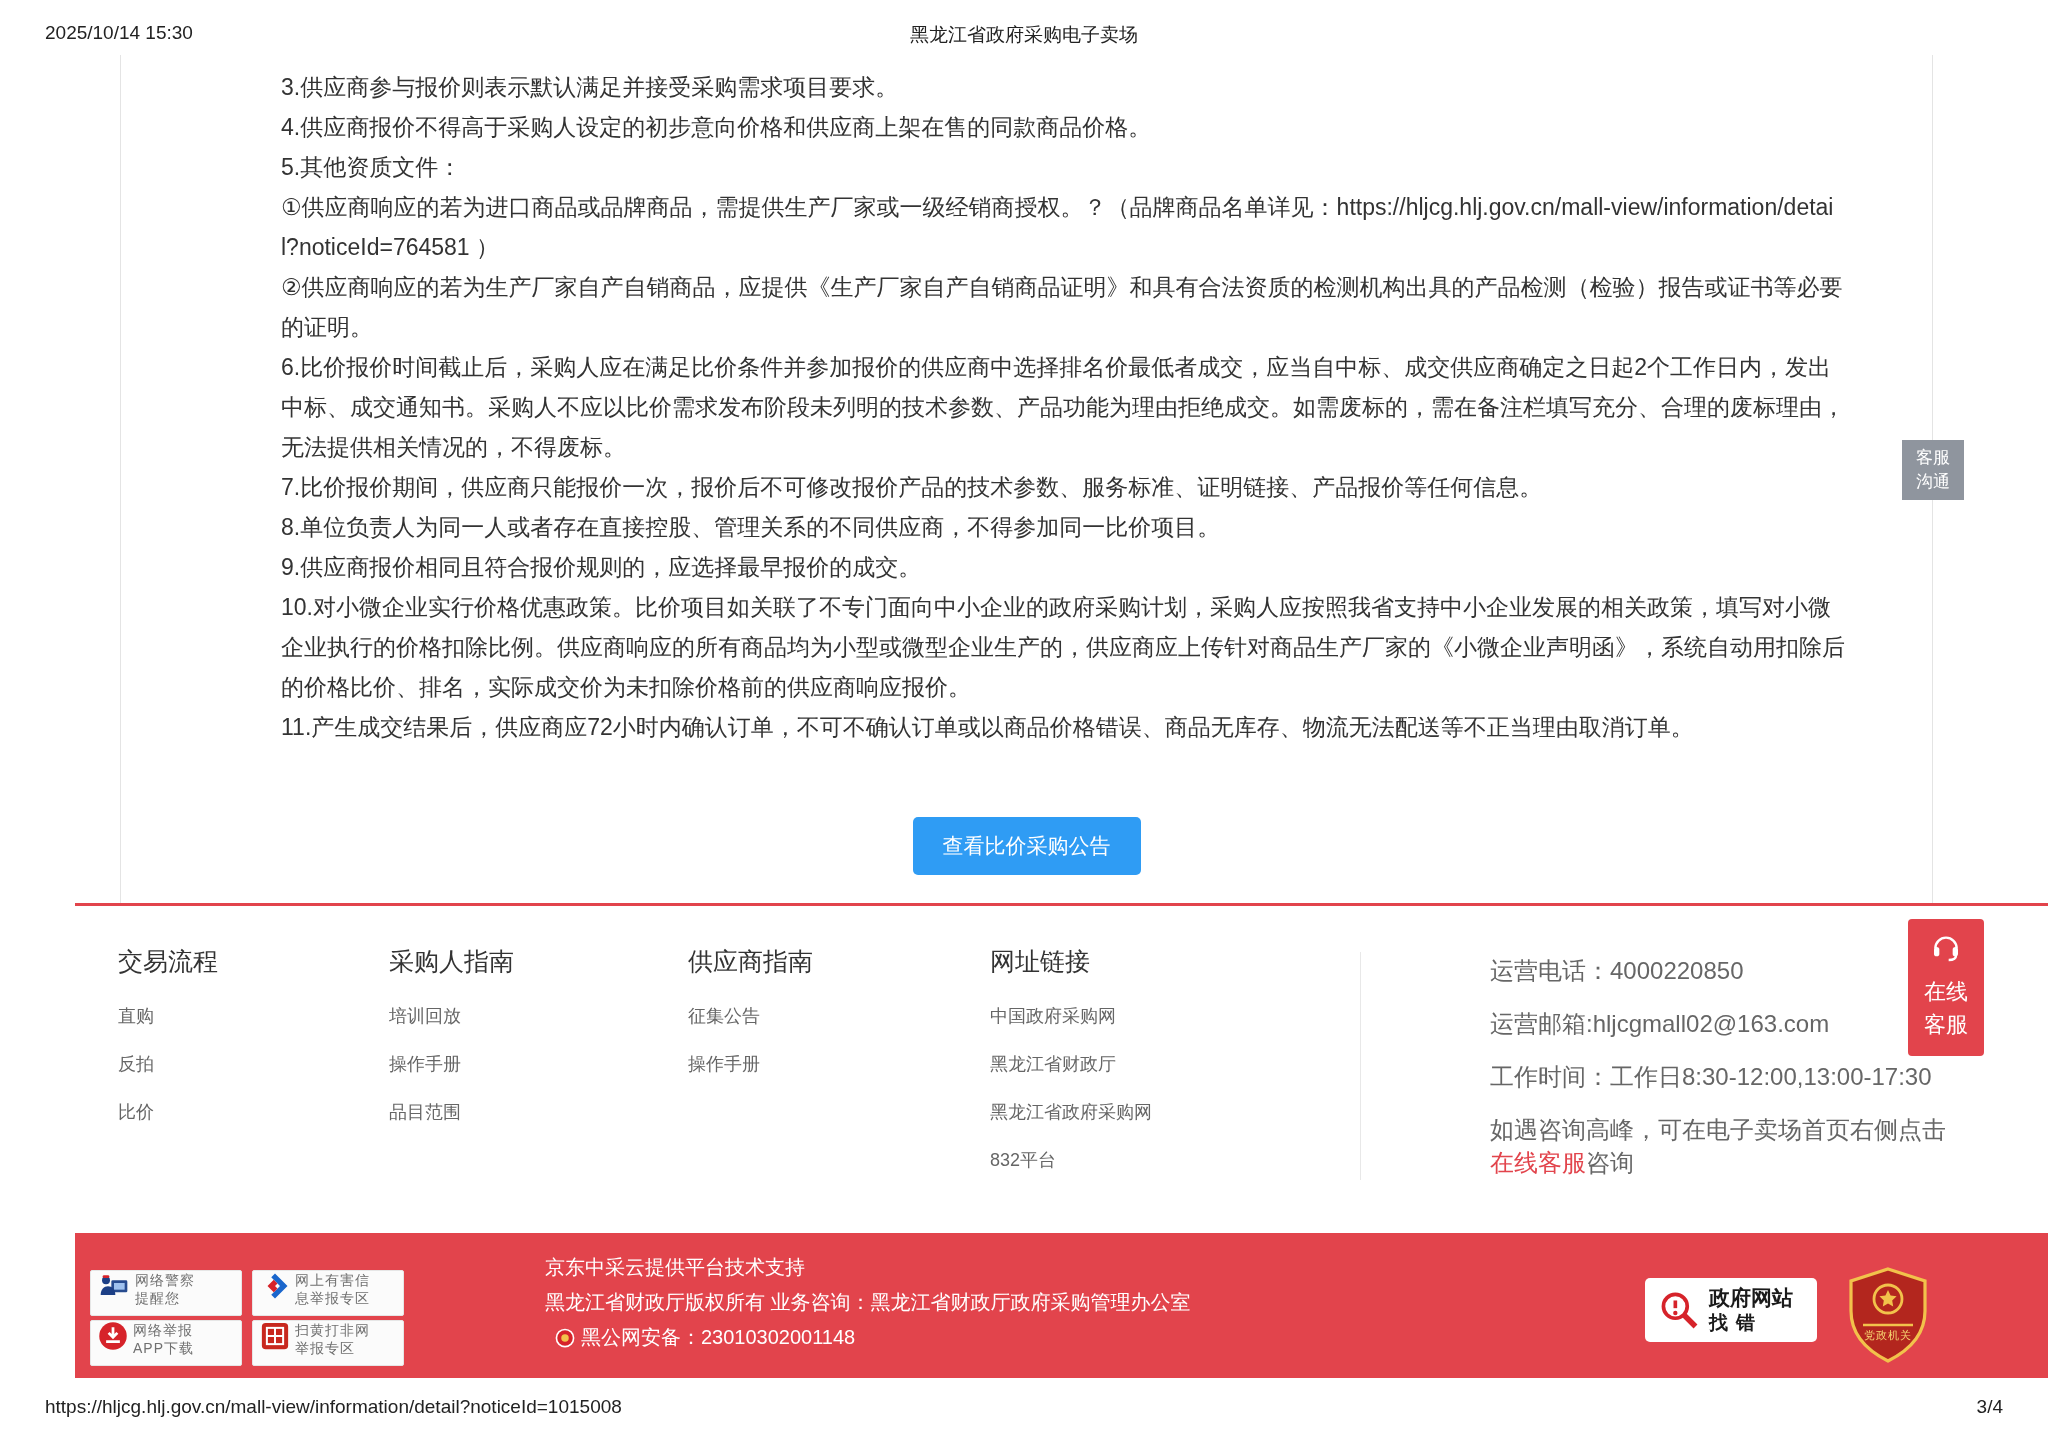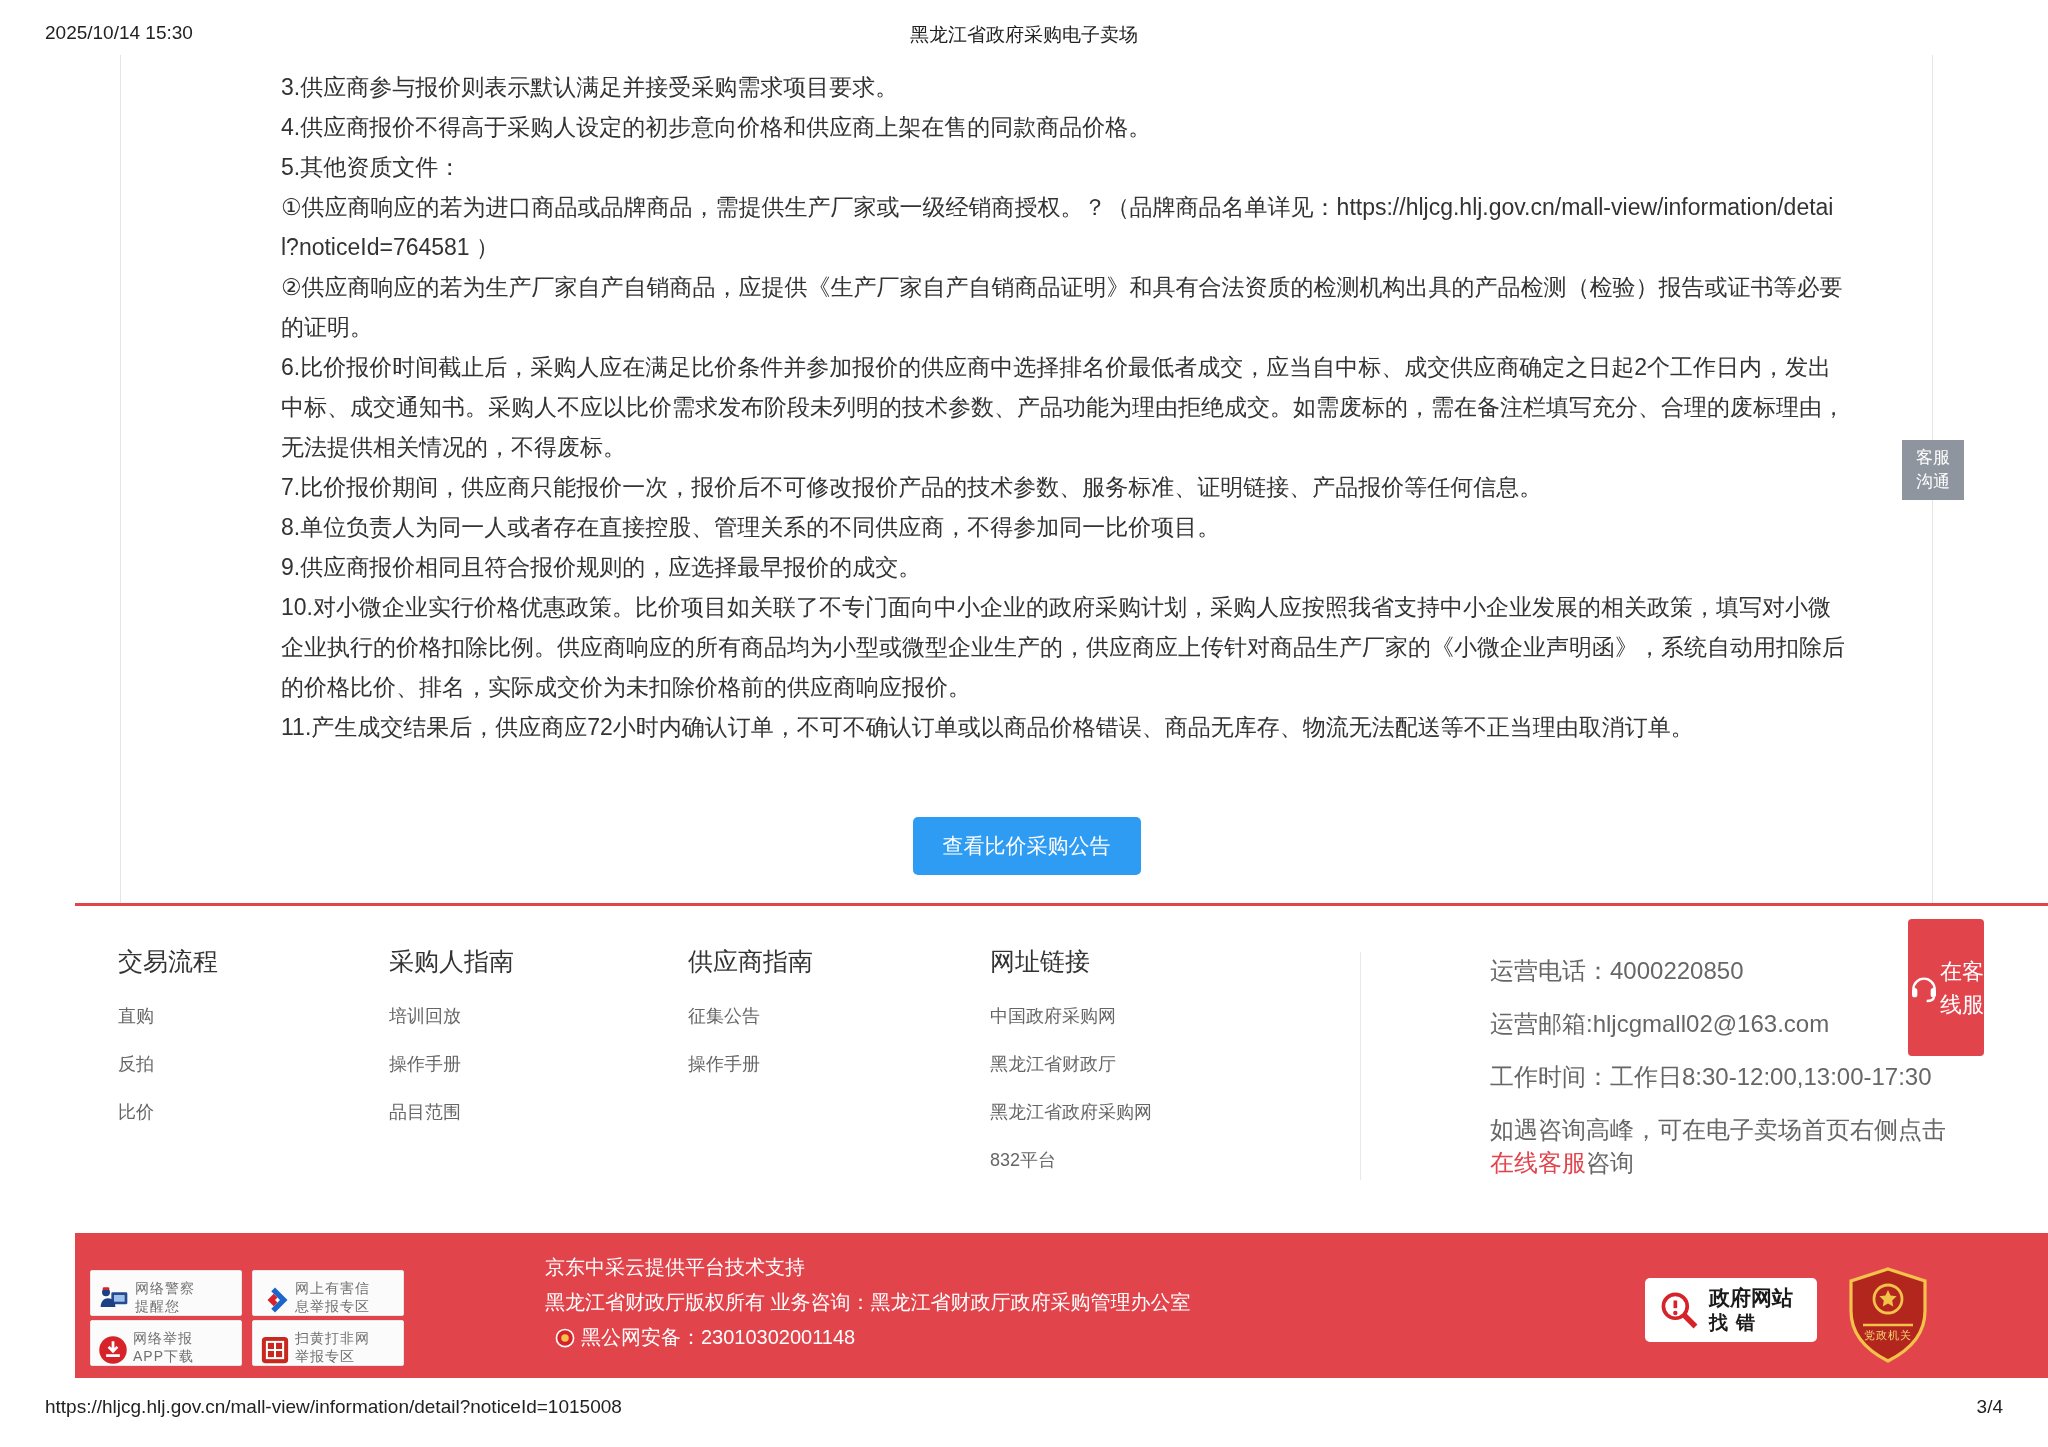--- a/index.html
+++ b/index.html
@@ -51,21 +51,21 @@
   
   .chat-tab {
     position:absolute; left:1902px; top:440px; width:62px; height:60px;
     background:#8f959e; color:#fff; z-index:5;
     display:flex; flex-direction:column; align-items:center; justify-content:center;
     font-size:17px; line-height:24px; cursor:pointer;
   }
   .online-tab {
     position:absolute; left:1908px; top:919px; width:76px; height:137px;
     background:#e2444c; color:#fff; border-radius:4px; z-index:5;
-    display:flex; flex-direction:row; align-items:center;
+    display:flex; flex-direction:column; align-items:center;
     font-size:22px; line-height:33px; cursor:pointer;
   }
   .online-tab .headset { margin-top:13px; margin-bottom:4px; }
 
   
   .red-divider {
     position:absolute; left:75px; right:0; top:903px; height:3px;
     background:#e2444c;
   }
 
@@ -87,21 +87,21 @@
   .contact .c-link { color:#e2444c; cursor:pointer; }
 
   
   .red-bar {
     position:absolute; left:75px; top:1233px; width:1973px; height:145px;
     background:#e2444c;
   }
   .rb-badge {
     position:absolute; width:152px; height:46px;
     background:#fbfbfb; border-radius:2px; border:1px solid #e6e6e6;
-    display:flex; align-items:flex-end; cursor:pointer;
+    display:flex; align-items:flex-start; cursor:pointer;
   }
   .rb-badge .b-icon { margin:0 5px 0 7px; display:flex; }
   .rb-badge .b-text { font-size:14px; line-height:18px; color:#707070; letter-spacing:1px; white-space:nowrap; }
   .rb-b1 { left:15px;  top:37px; }
   .rb-b2 { left:177px; top:37px; }
   .rb-b3 { left:15px;  top:87px; }
   .rb-b4 { left:177px; top:87px; }
 
   .rb-text { position:absolute; left:470px; top:17px; color:#fff; font-size:20px; }
   .rb-text .rb-line { line-height:35px; white-space:nowrap; display:flex; align-items:center; }

